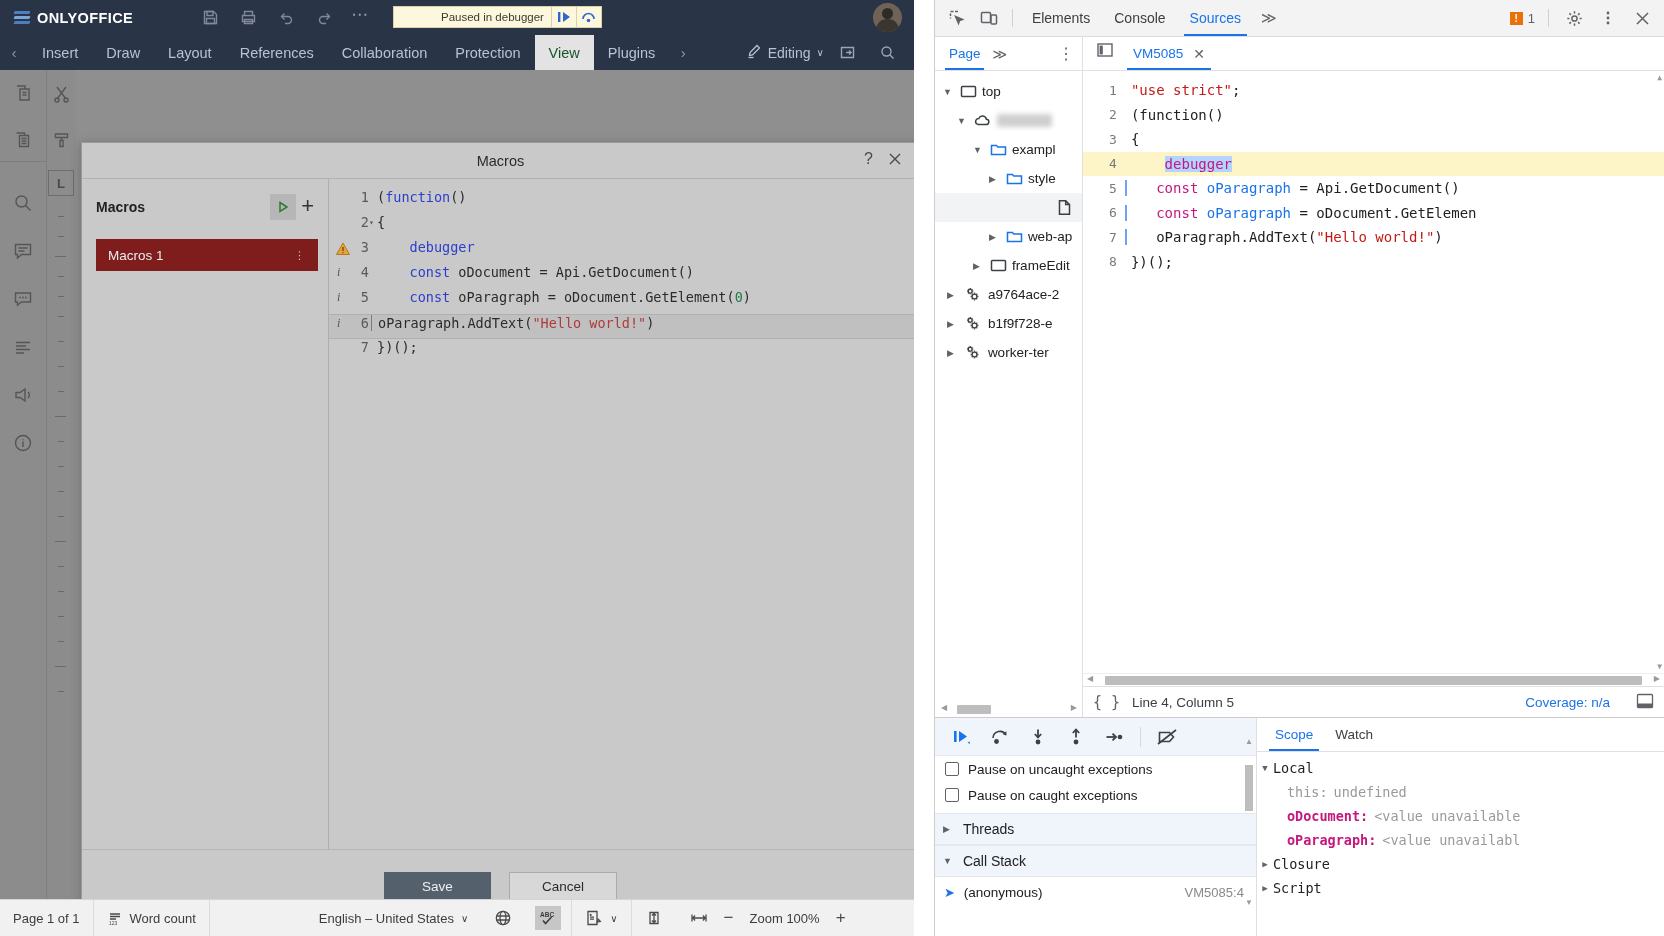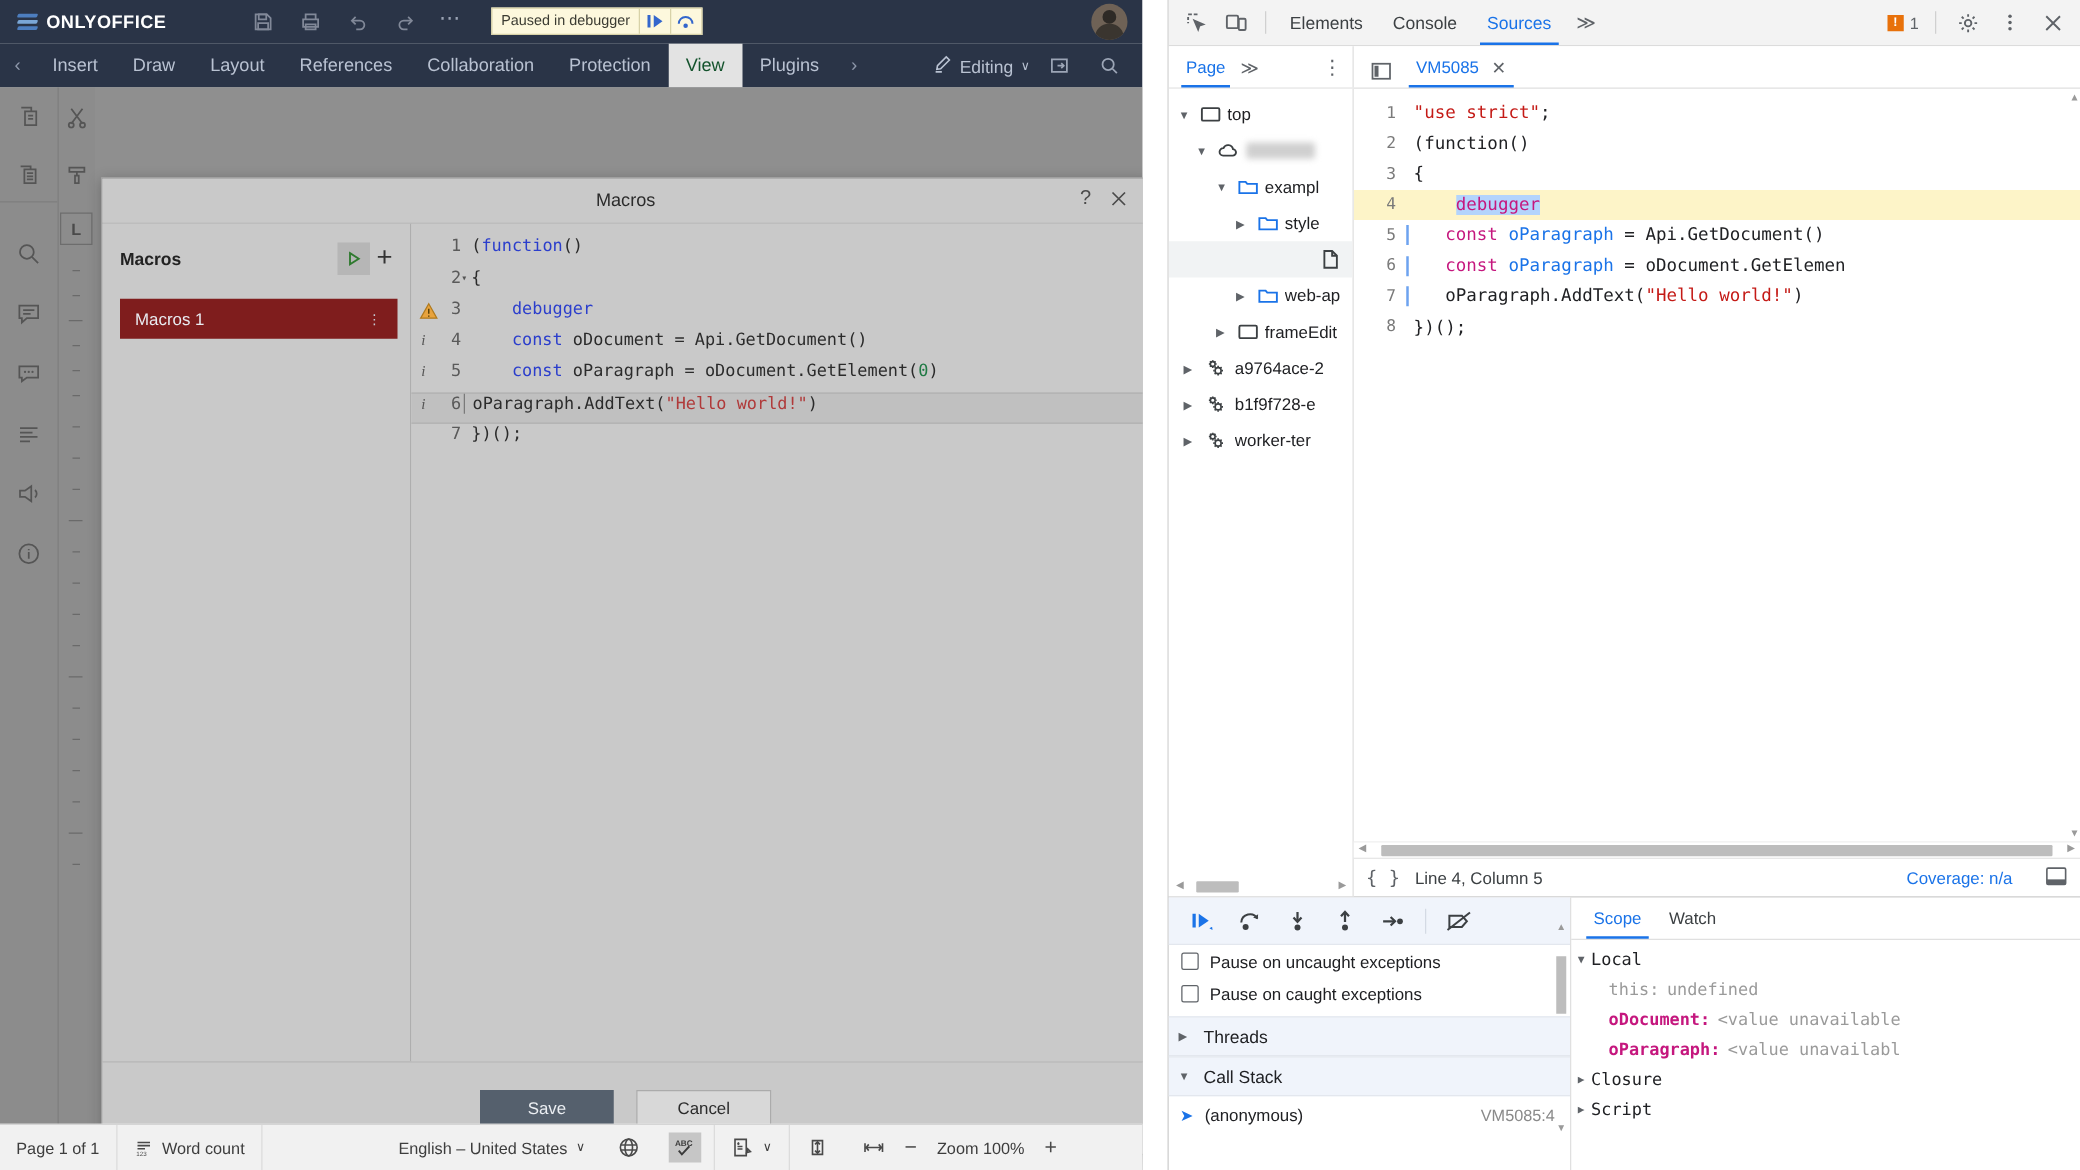--- a/index.html
+++ b/index.html
@@ -25,21 +25,21 @@
   .oo-logo .glyph i:nth-child(2){ top:6px; background:#7aa6d6;}
   .oo-logo .glyph i:nth-child(3){ top:11px; background:#4d7ebf;}
   .oo-qa{ display:flex; align-items:center; gap:4px; margin-left:60px;}
   .oo-qa .ico{ width:34px; height:30px; display:flex; align-items:center; justify-content:center; opacity:.55;}
   .oo-qa .ico svg{ stroke:#c8cedb; fill:none; stroke-width:1.4;}
   .oo-dots{ color:#9aa3b4; font-size:17px; letter-spacing:2px; padding:0 10px 6px 6px;}
 
   .dbg-badge{
     position:absolute; left:393px; top:6px; height:22px; display:flex; align-items:center;
     background:#fdf8dd; border:1px solid #d8d2a8; font-size:11.5px; color:#3b3b32;
-    font-family:"Liberation Sans", sans-serif; z-index:50;
+    font-family:"Liberation Sans", sans-serif; z-index:50;padding-left:40px;
   }
   .dbg-badge .txt{ padding:0 7px; }
   .dbg-badge .btn{ width:25px; height:20px; display:flex; align-items:center; justify-content:center;
     border-left:1px solid #d8d2a8; }
   .dbg-badge .btn svg{ display:block; }
 
   .oo-avatar{
     position:absolute; right:12px; top:3px; width:29px; height:29px; border-radius:50%;
     background:#6f6256; overflow:hidden; border:1px solid #4b5costs;
   }
@@ -148,21 +148,21 @@
   .err-badge .sq{ width:13px; height:13px; background:#e8710a; color:#fff; font-size:10px;
      display:flex; align-items:center; justify-content:center; font-weight:bold;}
   .dt-top .gear svg, .dt-top .kebab svg, .dt-top .xc svg{ stroke:#5f6368; fill:none; stroke-width:1.5;}
 
   .dt-subtop{ height:34px; display:flex; align-items:stretch; background:#fff; border-bottom:1px solid #e0e0e0;}
   .dt-navtabs{ width:148px; display:flex; align-items:center; padding-left:10px; gap:4px; border-right:1px solid #e0e0e0;}
   .dt-navtabs .t{ font-size:13.5px; color:#1a73e8; padding:0 4px; position:relative; height:33px; display:flex; align-items:center;}
   .dt-navtabs .t::after{ content:""; position:absolute; left:0; right:0; bottom:0; height:2px; background:#1a73e8;}
   .dt-navtabs .more{ color:#5f6368; font-size:14px; padding:0 4px;}
   .dt-navtabs .kb{ margin-left:auto; padding-right:8px; color:#5f6368;}
-  .dt-filetabs{ flex:1; display:flex; align-items:flex-end; padding-left:8px; gap:4px;}
+  .dt-filetabs{ flex:1; display:flex; align-items:flex-start; padding-left:8px; gap:4px;}
   .dt-filetabs .panelbtn{ width:28px; height:26px; display:flex; align-items:center; justify-content:center;}
   .dt-filetabs .panelbtn svg{ stroke:#5f6368; fill:none; stroke-width:1.4;}
   .dt-filetabs .ftab{ display:flex; align-items:center; gap:10px; padding:0 10px; height:33px; font-size:13.5px; color:#1a73e8; position:relative;}
   .dt-filetabs .ftab::after{ content:""; position:absolute; left:4px; right:4px; bottom:0; height:2px; background:#1a73e8;}
   .dt-filetabs .ftab .x{ color:#5f6368; font-size:14px;}
 
   .dt-mid{ flex:1; display:flex; min-height:0; }
   .dt-nav{ width:148px; border-right:1px solid #e0e0e0; background:#fff; position:relative; overflow:hidden;}
   .tree{ padding-top:6px; font-size:13.5px; color:#202124; }
   .tnode{ height:29px; display:flex; align-items:center; gap:5px; white-space:nowrap; padding-right:4px;}

